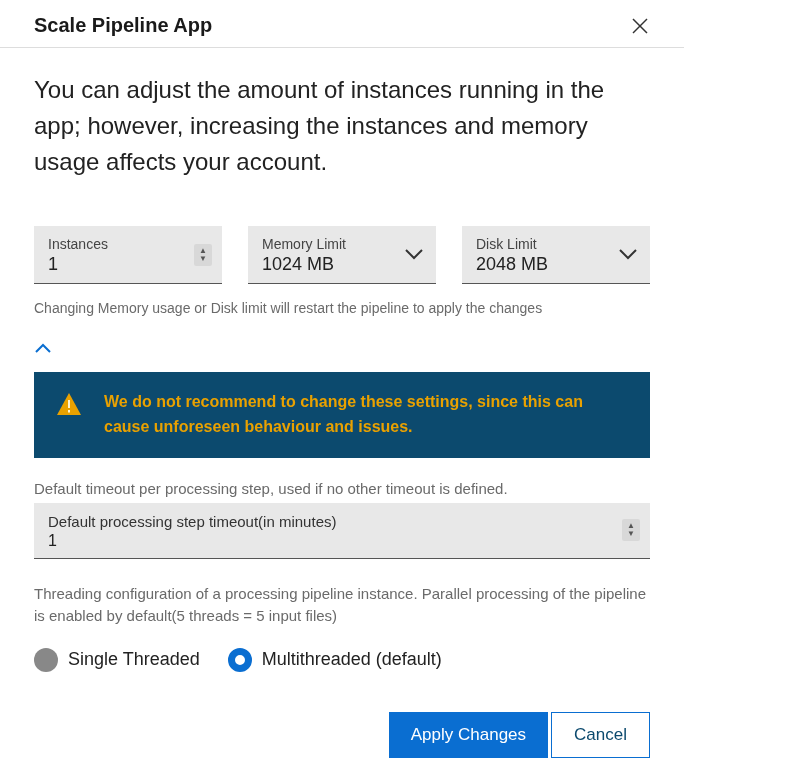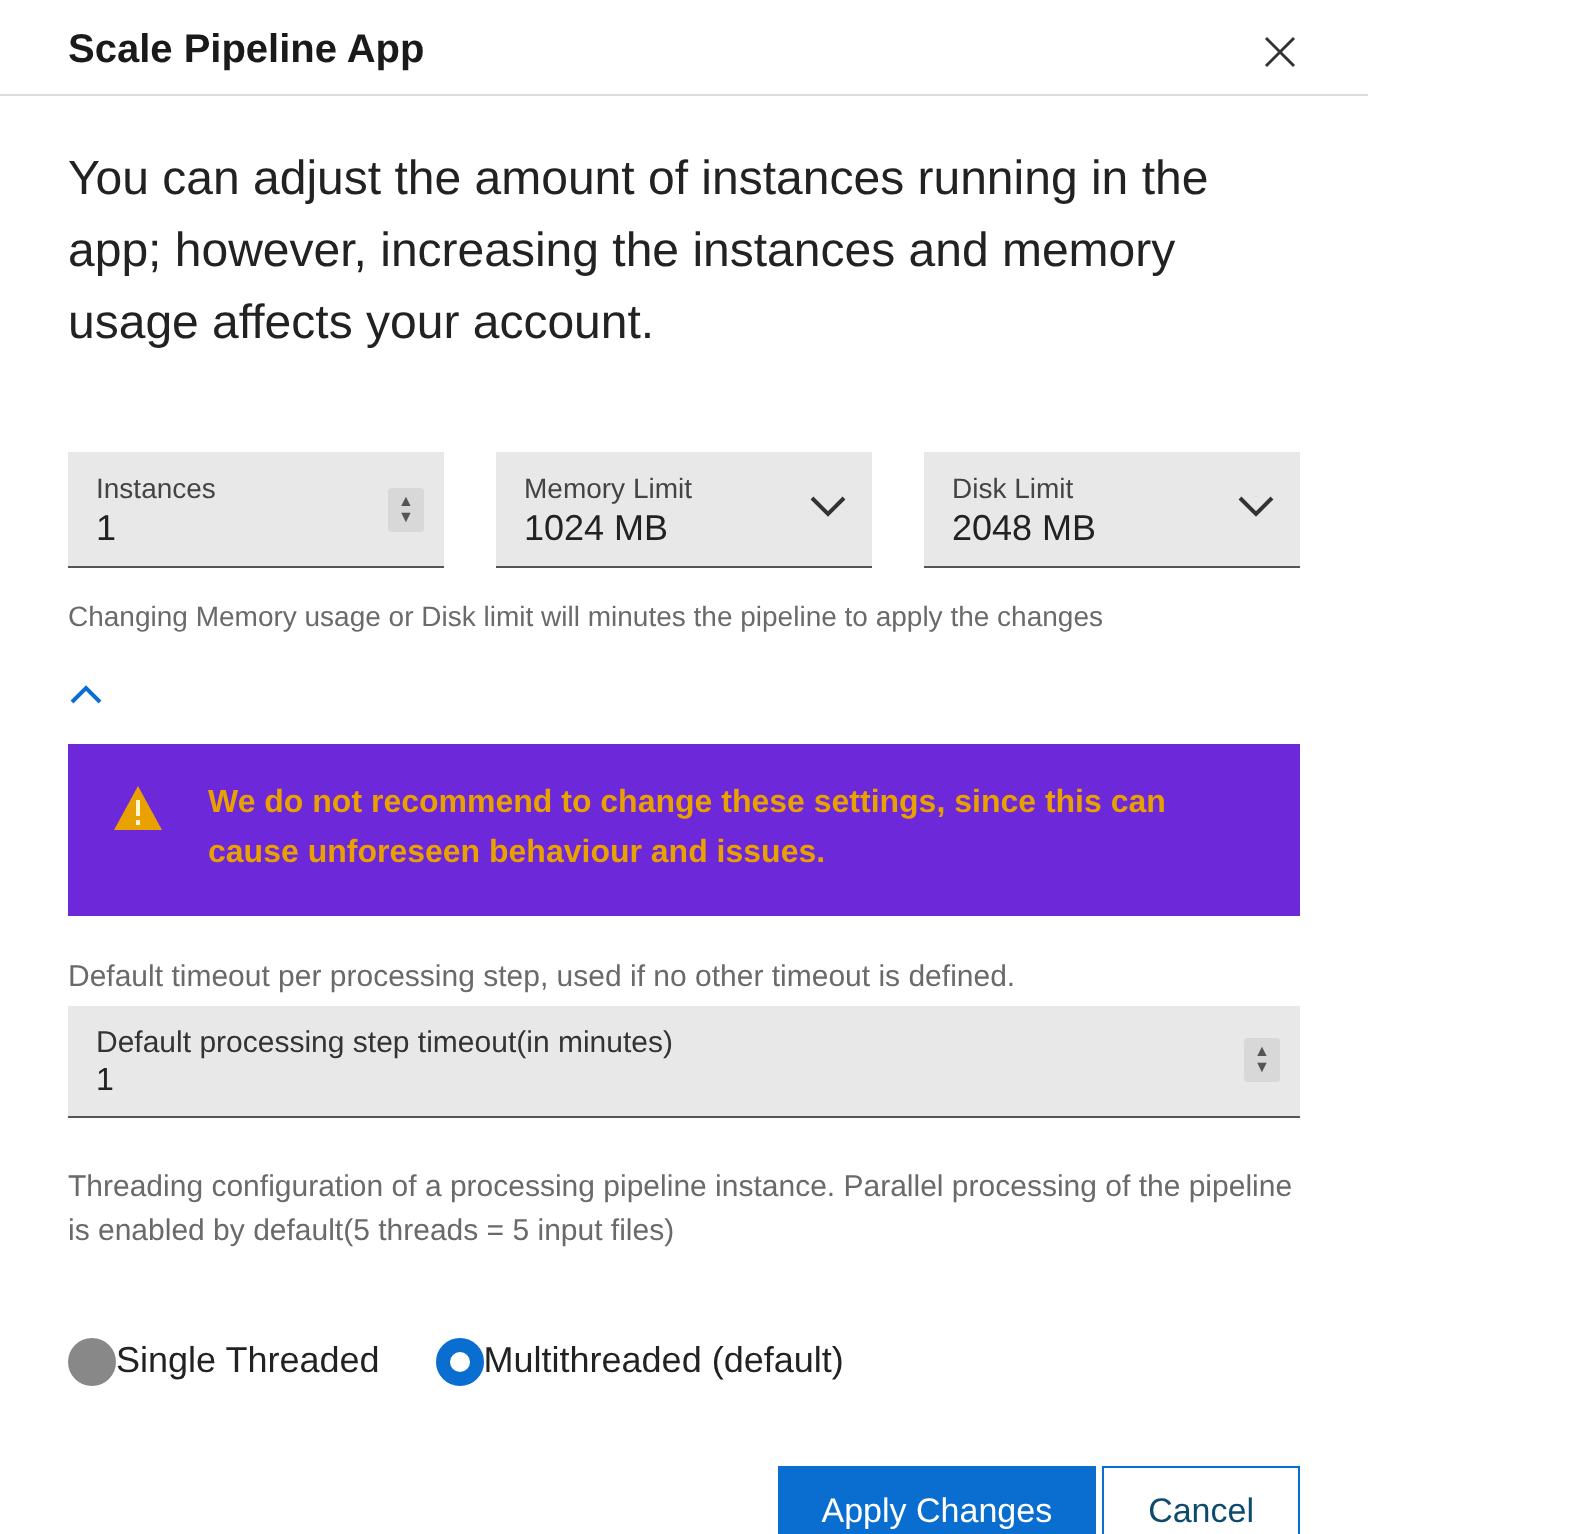--- a/index.html
+++ b/index.html
@@ -104,21 +104,21 @@
     margin-bottom: 14px;
   }
   .adv-chevron {
     color: #0a6ed1;
   }
   .adv-label {
     color: #0a6ed1;
     font-size: 18px;
   }
   .warning-box {
-    background: #6d28d9;
+    background: #0c4a6e;
     padding: 18px 18px 18px 22px;
     display: flex;
     gap: 22px;
     align-items: flex-start;
     margin-bottom: 22px;
   }
   .warning-icon {
     flex-shrink: 0;
     margin-top: 2px;
   }
@@ -157,22 +157,22 @@
   }
   .radio-row {
     display: flex;
     gap: 28px;
     align-items: center;
     margin-bottom: 40px;
   }
   .radio-opt {
     display: flex;
     align-items: center;
-    cursor: pointer;
-    margin-top: 21px;
+    gap: 10px;
+    cursor: pointer;
   }
   .radio-circle {
     width: 24px;
     height: 24px;
     border-radius: 50%;
     flex-shrink: 0;
   }
   .radio-unselected {
     background: #888;
   }
@@ -247,21 +247,21 @@
         <div class="field-label">Disk Limit</div>
         <div class="field-value">2048 MB</div>
         <div class="field-caret">
           <svg width="20" height="12" viewBox="0 0 20 12" fill="none">
               <polyline points="2,2 10,10 18,2" stroke="#333" stroke-width="2" fill="none"></polyline>
             </svg>
         </div>
       </div>
     </div>
 
-    <div class="note">Changing Memory usage or Disk limit will minutes the pipeline to apply the changes</div>
+    <div class="note">Changing Memory usage or Disk limit will restart the pipeline to apply the changes</div>
 
     <div class="adv-toggle">
       <div class="adv-chevron">
         <svg width="18" height="11" viewBox="0 0 18 11" fill="none">
             <polyline points="2,9 9,2 16,9" stroke="#0a6ed1" stroke-width="2" fill="none"></polyline>
           </svg>
       </div>
     </div>
 
     <div class="warning-box">

